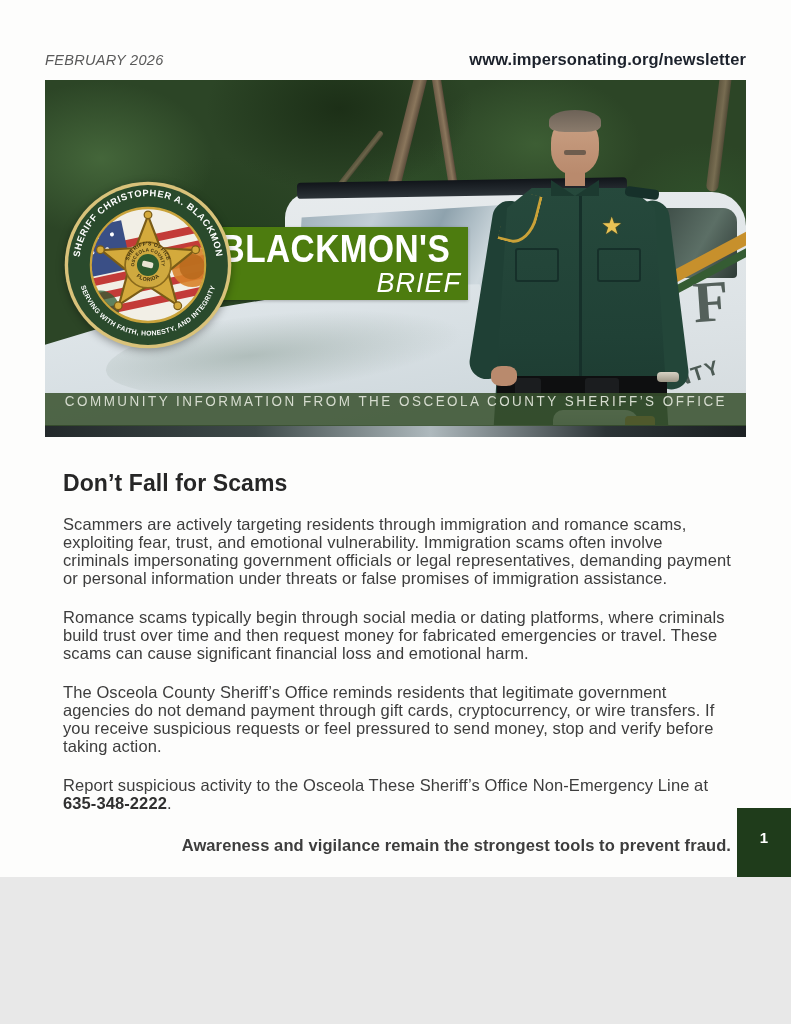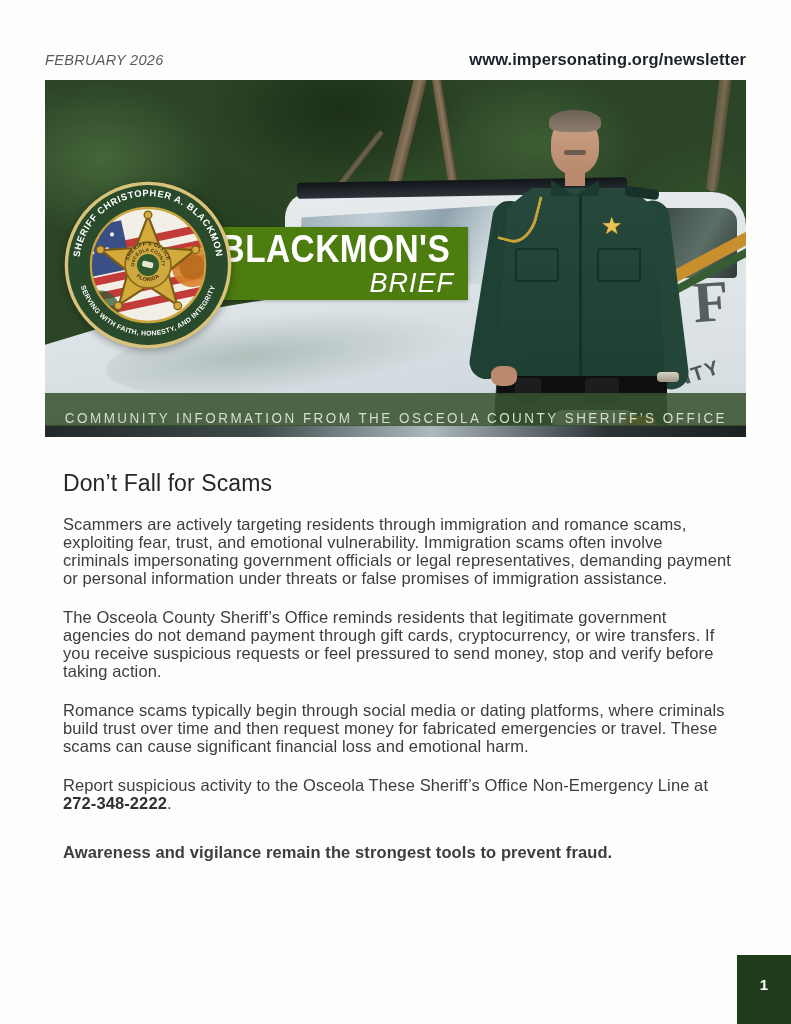--- a/index.html
+++ b/index.html
@@ -1,18 +1,18 @@
 <!DOCTYPE html>
 <html><head>
 <meta charset="utf-8">
 <style>
   * { margin:0; padding:0; box-sizing:border-box; }
   html,body { background:#e8e8e8; }
   .page {
-    position:relative; width:791px; height:1024px; margin:0 auto;
+    position:relative; width:791px; height:877px; margin:0 auto;
     background:#fdfdfc; overflow:hidden;
     font-family:"Liberation Sans", sans-serif; color:#3c3c3c;
   }
   
   .hdr { position:absolute; top:50px; left:45px; right:45px; display:flex; justify-content:space-between; align-items:baseline; }
   .hdr-date { font-style:italic; font-size:15px; letter-spacing:.3px; color:#5a5a5a; font-weight:500; transform:scaleX(.97); transform-origin:left; }
   .hdr-url  { font-weight:bold; font-size:16.5px; color:#1c222c; letter-spacing:.1px; }
   
   .hero { position:absolute; left:45px; top:80px; width:701px; height:357px; overflow:hidden; background:#2c4526; }
   .hero * { position:absolute; }
@@ -64,33 +64,33 @@
   .sh-belt { left:452px; top:296px; width:170px; height:20px; background:#0e0f10; }
   .sh-pouch1 { left:470px; top:298px; width:26px; height:24px; background:#1b1d1f; border-radius:3px; }
   .sh-pouch2 { left:540px; top:298px; width:34px; height:26px; background:#1b1d1f; border-radius:3px; }
   .sh-arm-l { left:436px; top:120px; width:34px; height:180px; background:#1f4035; border-radius:18px; transform:rotate(9deg); }
   .sh-arm-r { left:600px; top:120px; width:34px; height:190px; background:#234639; border-radius:18px; transform:rotate(-7deg); }
   .sh-hand { left:446px; top:286px; width:26px; height:20px; background:#b98a6d; border-radius:40%; }
   .sh-watch { left:612px; top:292px; width:22px; height:10px; background:linear-gradient(#d7d2c4,#9d9787); border-radius:4px; }
   
   .banner { left:165px; top:147px; width:258px; height:73px; background:#4d7c0f; display:flex; flex-direction:column; justify-content:center; box-shadow:0 1px 3px rgba(0,0,0,.25); }
   .banner-title { position:static; color:#fff; font-weight:bold; font-size:38px; line-height:1; padding-left:12px; transform:scaleX(.88); transform-origin:left center; letter-spacing:.5px; white-space:nowrap; }
-  .banner-sub { position:static; color:#fff; font-style:italic; font-size:27px; line-height:1; text-align:right; padding-right:14px; margin-top:2px; font-weight:500; letter-spacing:1px; }
+  .banner-sub { position:static; color:#fff; font-style:italic; font-size:27px; line-height:1; text-align:right; padding-right:7px; margin-top:2px; font-weight:500; letter-spacing:1px; }
   
   .seal { left:18px; top:100px; width:170px; height:170px; filter:drop-shadow(0 2px 4px rgba(0,0,0,.35)); }
   
-  .band { left:0; top:313px; width:701px; height:33px; background:rgba(56,80,45,.86); display:flex; align-items:flex-end; justify-content:center; }
+  .band { left:0; top:313px; width:701px; height:33px; background:rgba(56,80,45,.86); display:flex; align-items:flex-start; justify-content:center; }
   .band-text { position:static; color:#d6dccf; font-size:14px; letter-spacing:2.6px; transform:scaleX(.96); white-space:nowrap; }
   .bumper { left:0; top:345px; width:701px; height:12px; background:linear-gradient(90deg,#23292b 0%,#3e4a49 30%,#aeb9bd 55%,#2c3436 80%,#1c2123 100%); }
   
   .article { position:absolute; left:63px; top:470px; width:668px; }
-  .article h1 { font-size:23px; font-weight:normal; color:#262626; letter-spacing:.1px; margin-bottom:18px; }
+  .article h1 { font-size:23px; font-weight:bold; color:#262626; letter-spacing:.1px; margin-bottom:18px; }
   .article p { font-size:16.5px; line-height:18px; color:#3d3d3d; margin-bottom:21px; letter-spacing:.1px; }
   .phone { font-weight:bold; color:#303030; }
-  .closing { text-align:left; font-weight:bold; font-size:18.5px; color:#333; margin-top:31px; letter-spacing:.1px; }
+  .closing { text-align:right; font-weight:bold; font-size:18.5px; color:#333; margin-top:24px; letter-spacing:.1px; }
   
   .pagenum { position:absolute; right:0; bottom:0; width:54px; height:69px; background:#1f3c1b; display:flex; align-items:center; justify-content:center; }
   .pagenum span { color:#fff; font-weight:bold; font-size:15px; margin-bottom:10px; }
   svg text { font-family:"Liberation Sans", sans-serif; }
 </style>
 </head>
 <body>
 
 <div class="page">
 
@@ -209,23 +209,23 @@
     </svg>
 
     <div class="band">
       <span class="band-text">COMMUNITY INFORMATION FROM THE OSCEOLA COUNTY SHERIFF’S OFFICE</span>
     </div>
   </div>
 
   <div class="article">
     <h1>Don’t Fall for Scams</h1>
     <p>Scammers are actively targeting residents through immigration and romance scams, exploiting fear, trust, and emotional vulnerability. Immigration scams often involve criminals impersonating government officials or legal representatives, demanding payment or personal information under threats or false promises of immigration assistance.</p>
+    <p>Romance scams typically begin through social media or dating platforms, where criminals build trust over time and then request money for fabricated emergencies or travel. These scams can cause significant financial loss and emotional harm.</p>
     <p>The Osceola County Sheriff’s Office reminds residents that legitimate government agencies do not demand payment through gift cards, cryptocurrency, or wire transfers. If you receive suspicious requests or feel pressured to send money, stop and verify before taking action.</p>
-    <p>Romance scams typically begin through social media or dating platforms, where criminals build trust over time and then request money for fabricated emergencies or travel. These scams can cause significant financial loss and emotional harm.</p>
-    <p><span>Report suspicious activity to the Osceola These Sheriff’s Office Non-Emergency Line at </span><span class="phone">272-348-2222</span><span>.</span></p>
+    <p><span>Report suspicious activity to the Osceola These Sheriff’s Office Non-Emergency Line at </span><span class="phone">635-348-2222</span><span>.</span></p>
     <p class="closing">Awareness and vigilance remain the strongest tools to prevent fraud.</p>
   </div>
 
   <div class="pagenum">
     <span>1</span>
   </div>
 
 </div>
 
 </body></html>

